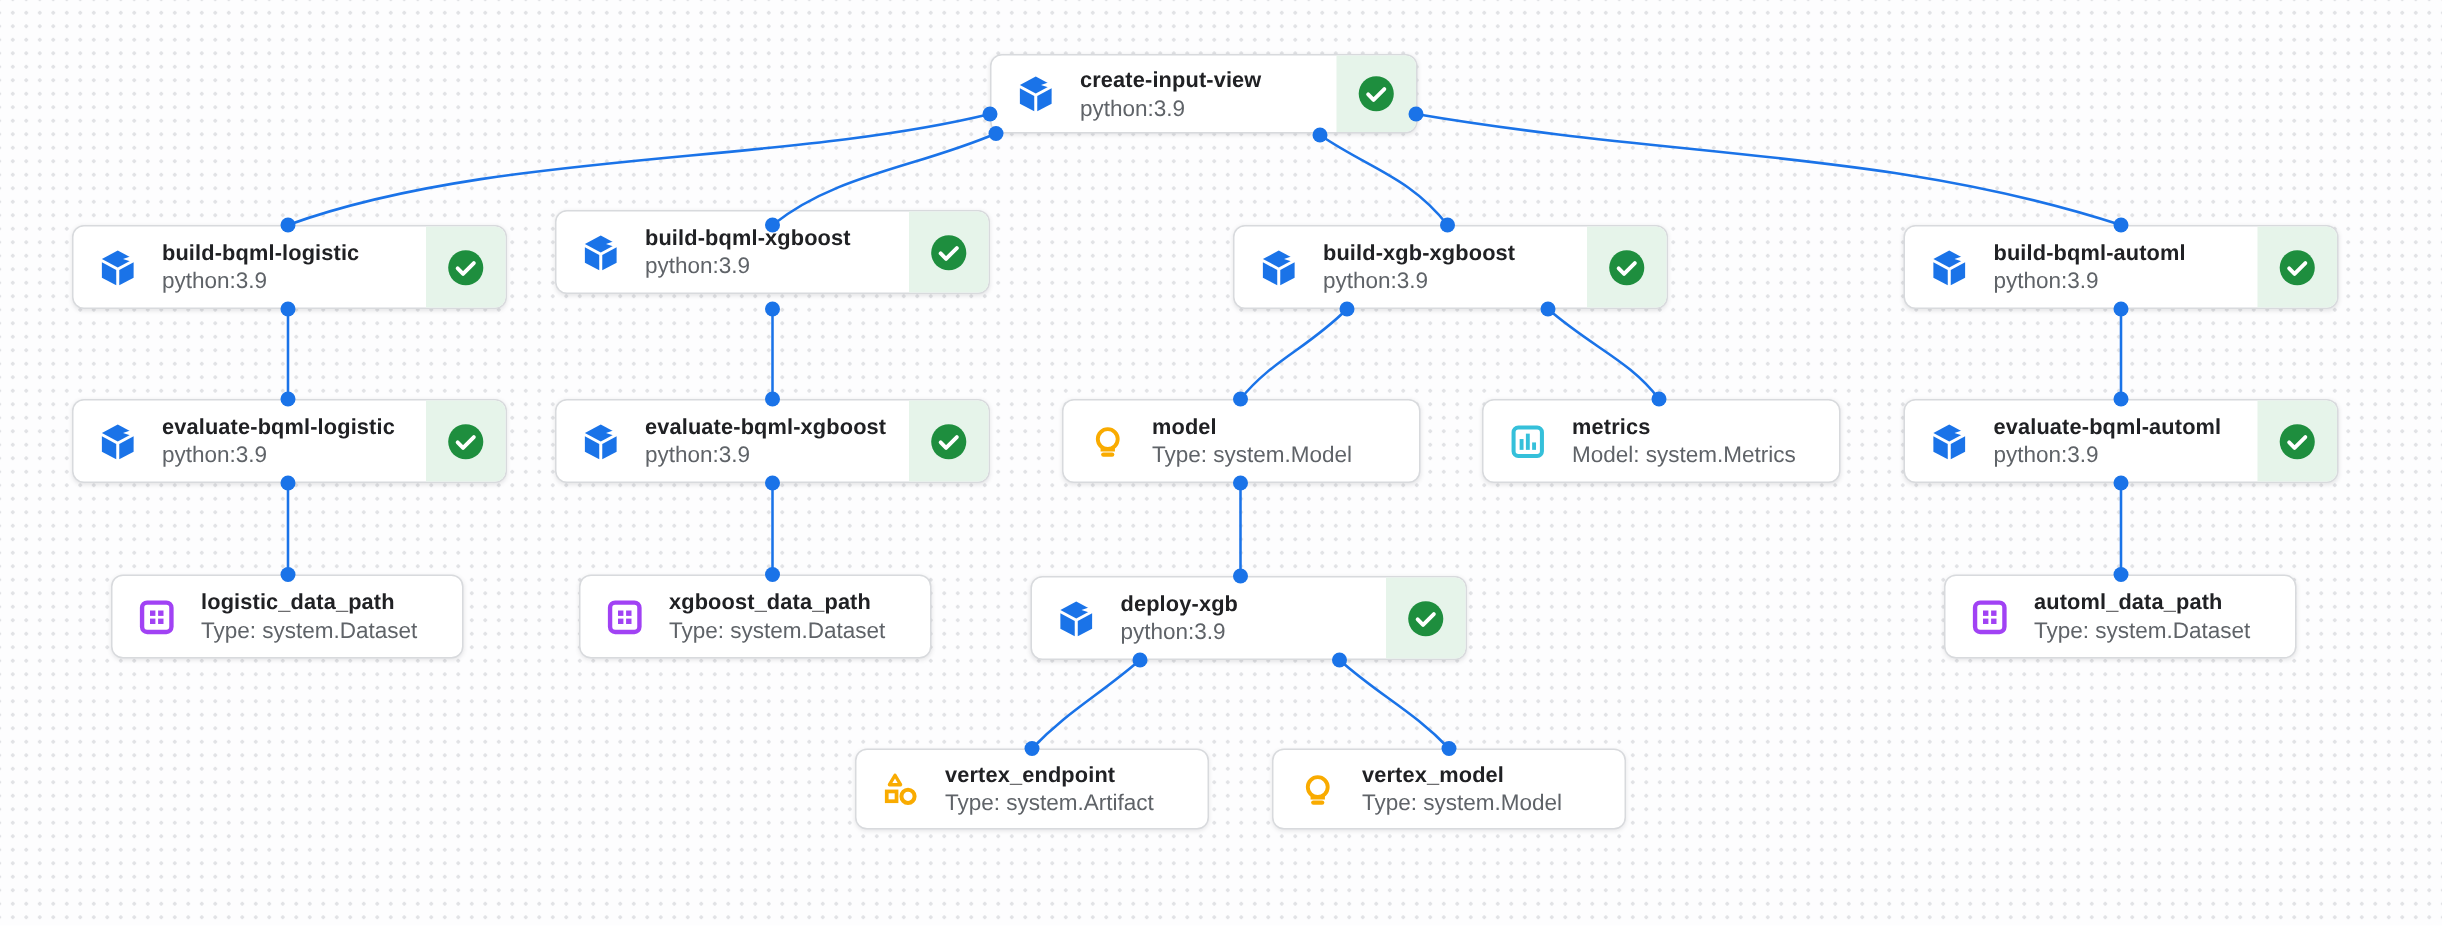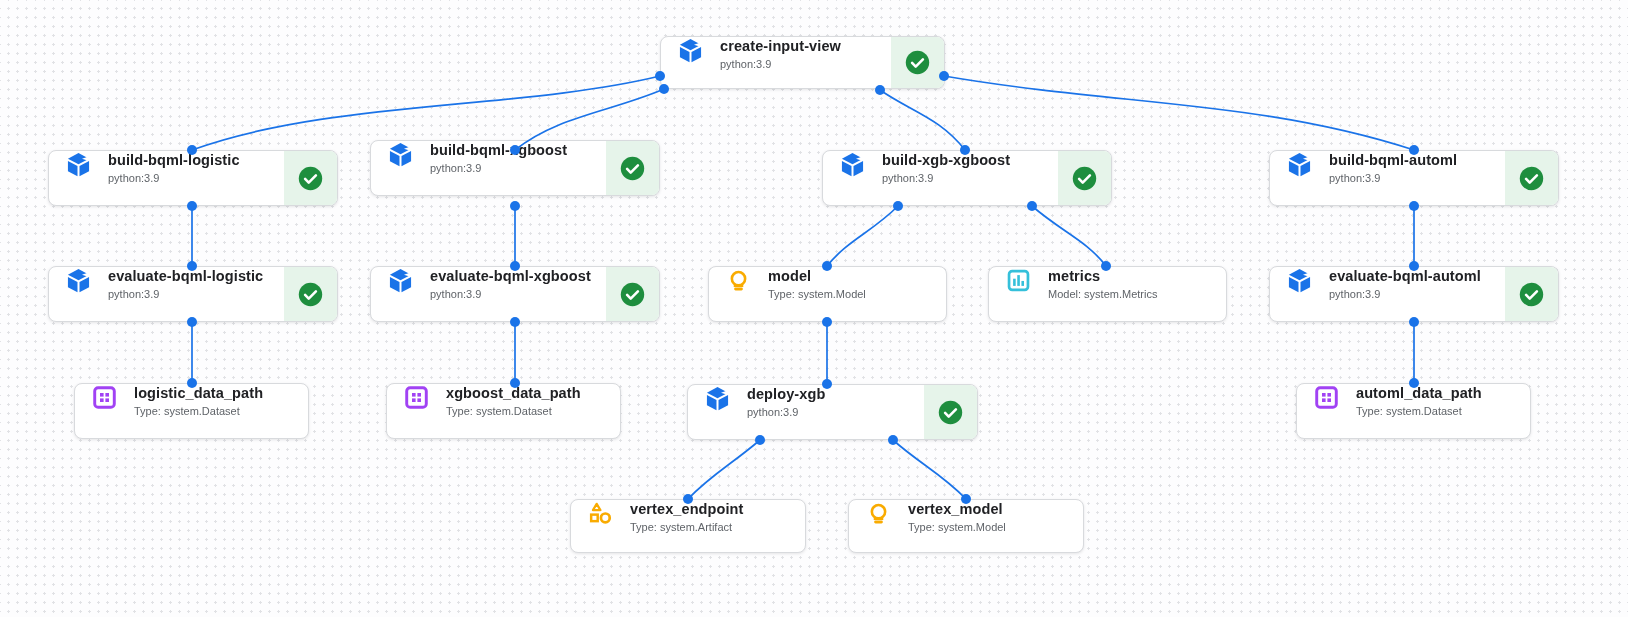--- a/index.html
+++ b/index.html
@@ -4,28 +4,28 @@
 <style>
   html,body { margin:0; padding:0; }
   body { font-family:"Liberation Sans", sans-serif; }
   .canvas {
     position:relative; width:1628px; height:617px; overflow:hidden;
     background-color:#fdfdfe;
     background-image: radial-gradient(circle, #e1e2e5 1.15px, rgba(0,0,0,0) 1.35px);
     background-size: 9px 9px; background-position: 4px 4px;
   }
   .node {
-    position:absolute; box-sizing:border-box; display:flex; 
+    position:absolute; box-sizing:border-box; display:flex; align-items:center;
     background:#ffffff; border:1px solid #d8dadd; border-radius:8px;
     box-shadow:0 1px 3px rgba(60,64,67,.13); cursor:pointer;
   }
   .nicon { width:27px; height:27px; flex:0 0 auto; margin-left:16px; }
   .txt { margin-left:16px; min-width:0; }
   .title { font-size:14.5px; font-weight:700; color:#202124; line-height:19px; letter-spacing:.1px; white-space:nowrap; }
-  .sub   { font-size:11px; color:#5f6368; line-height:17px; white-space:nowrap; }
+  .sub   { font-size:15px; color:#5f6368; line-height:17px; white-space:nowrap; }
   .status {
     position:absolute; right:0; top:0; bottom:0; width:53px;
     background:#e6f4ea; border-radius:0 7px 7px 0;
     display:flex; align-items:center; justify-content:center;
   }
   .check { width:27px; height:27px; }
   .edges { position:absolute; left:0; top:0; pointer-events:none; }
   .edges path { fill:none; stroke:#1a73e8; stroke-width:1.7px; }
   .edges circle { fill:#1a73e8; }
   .defs { position:absolute; width:0; height:0; overflow:hidden; }

